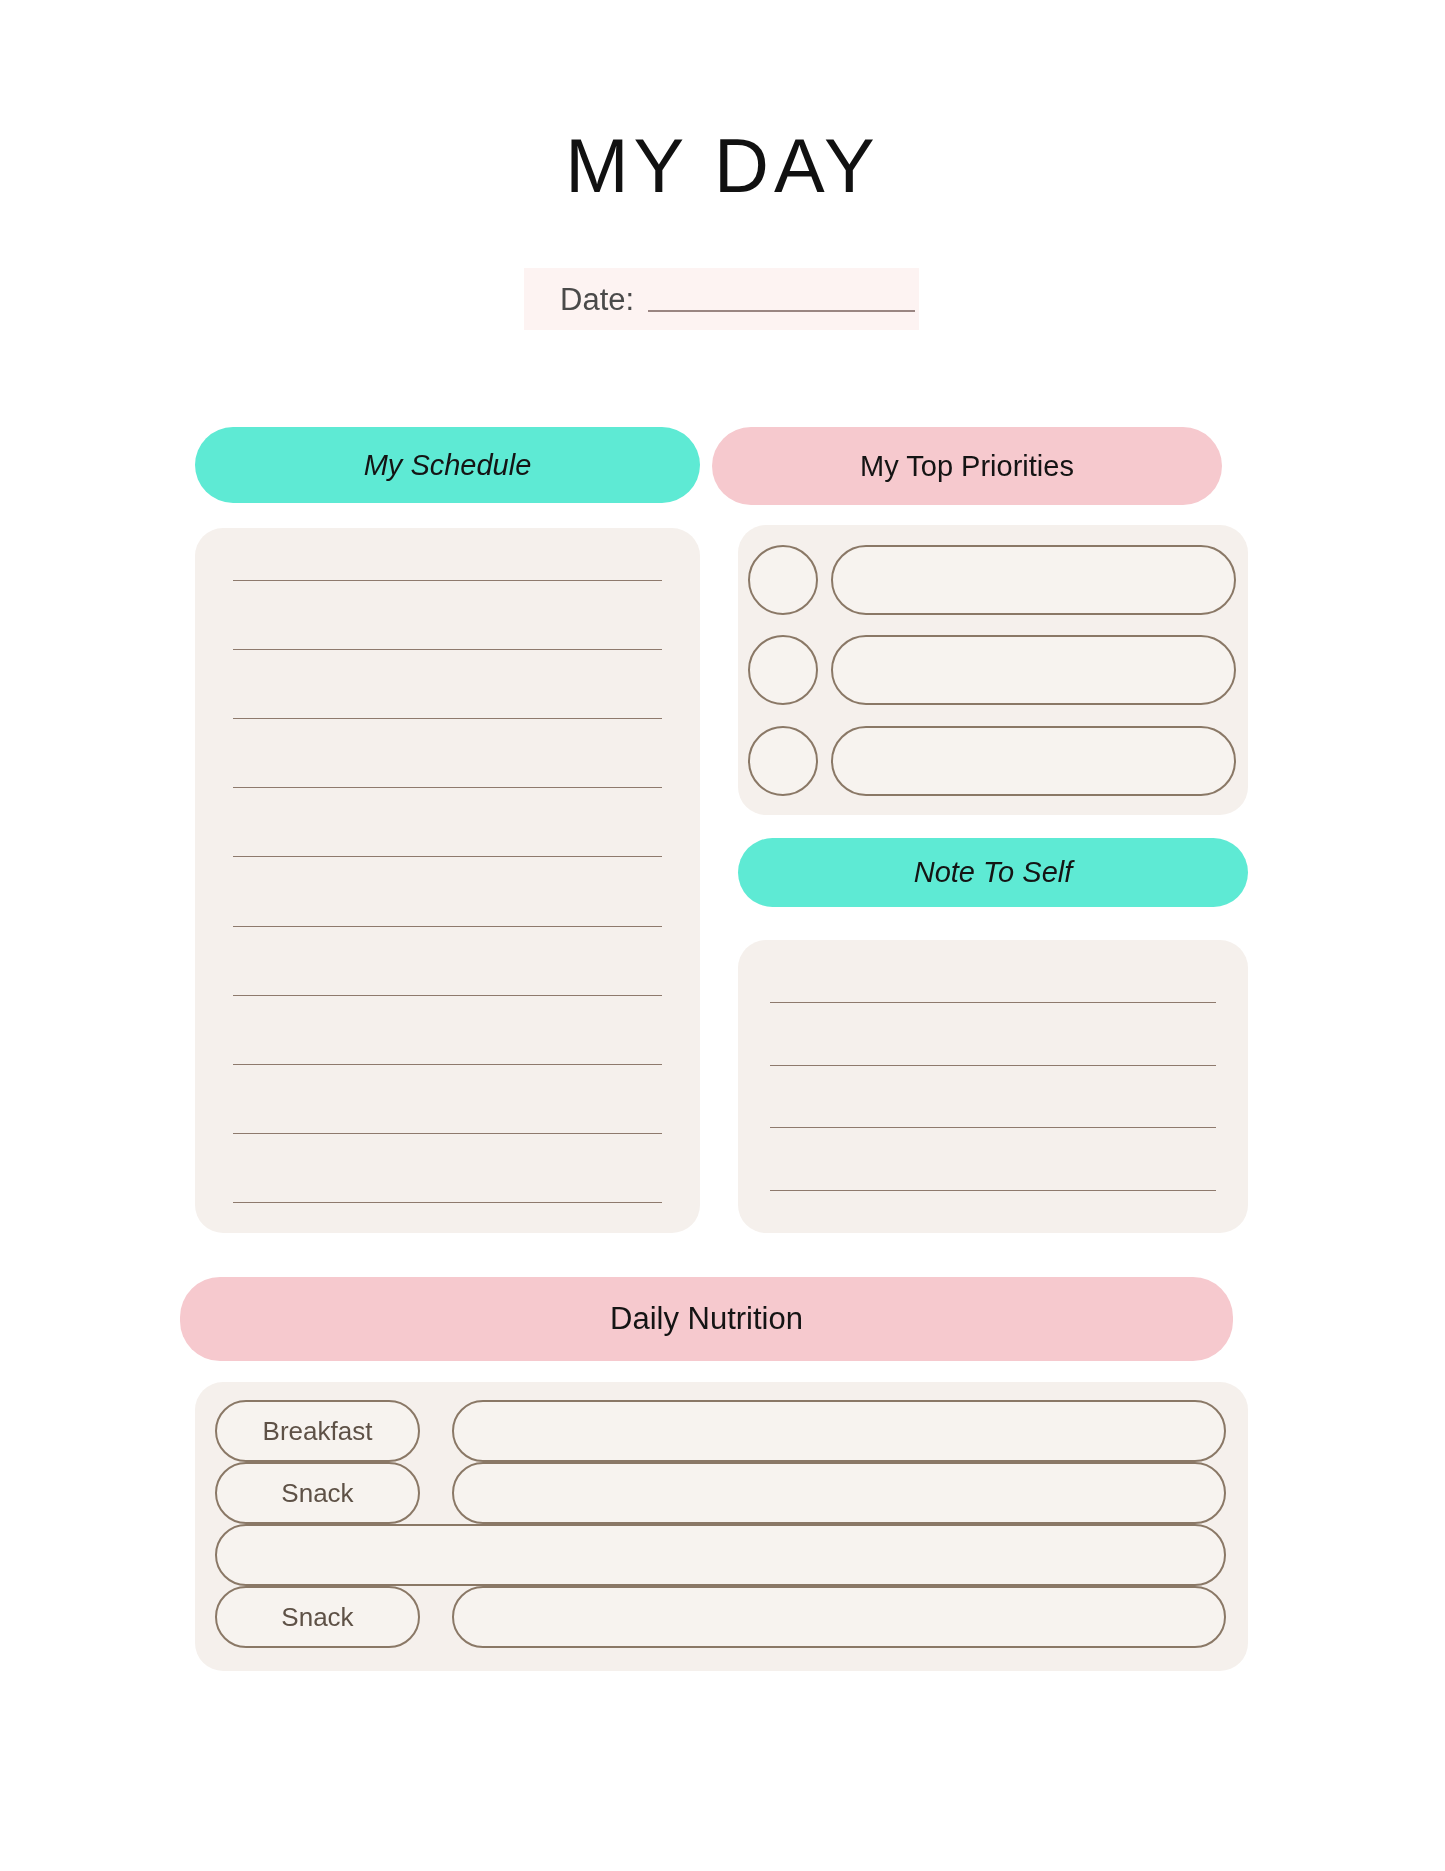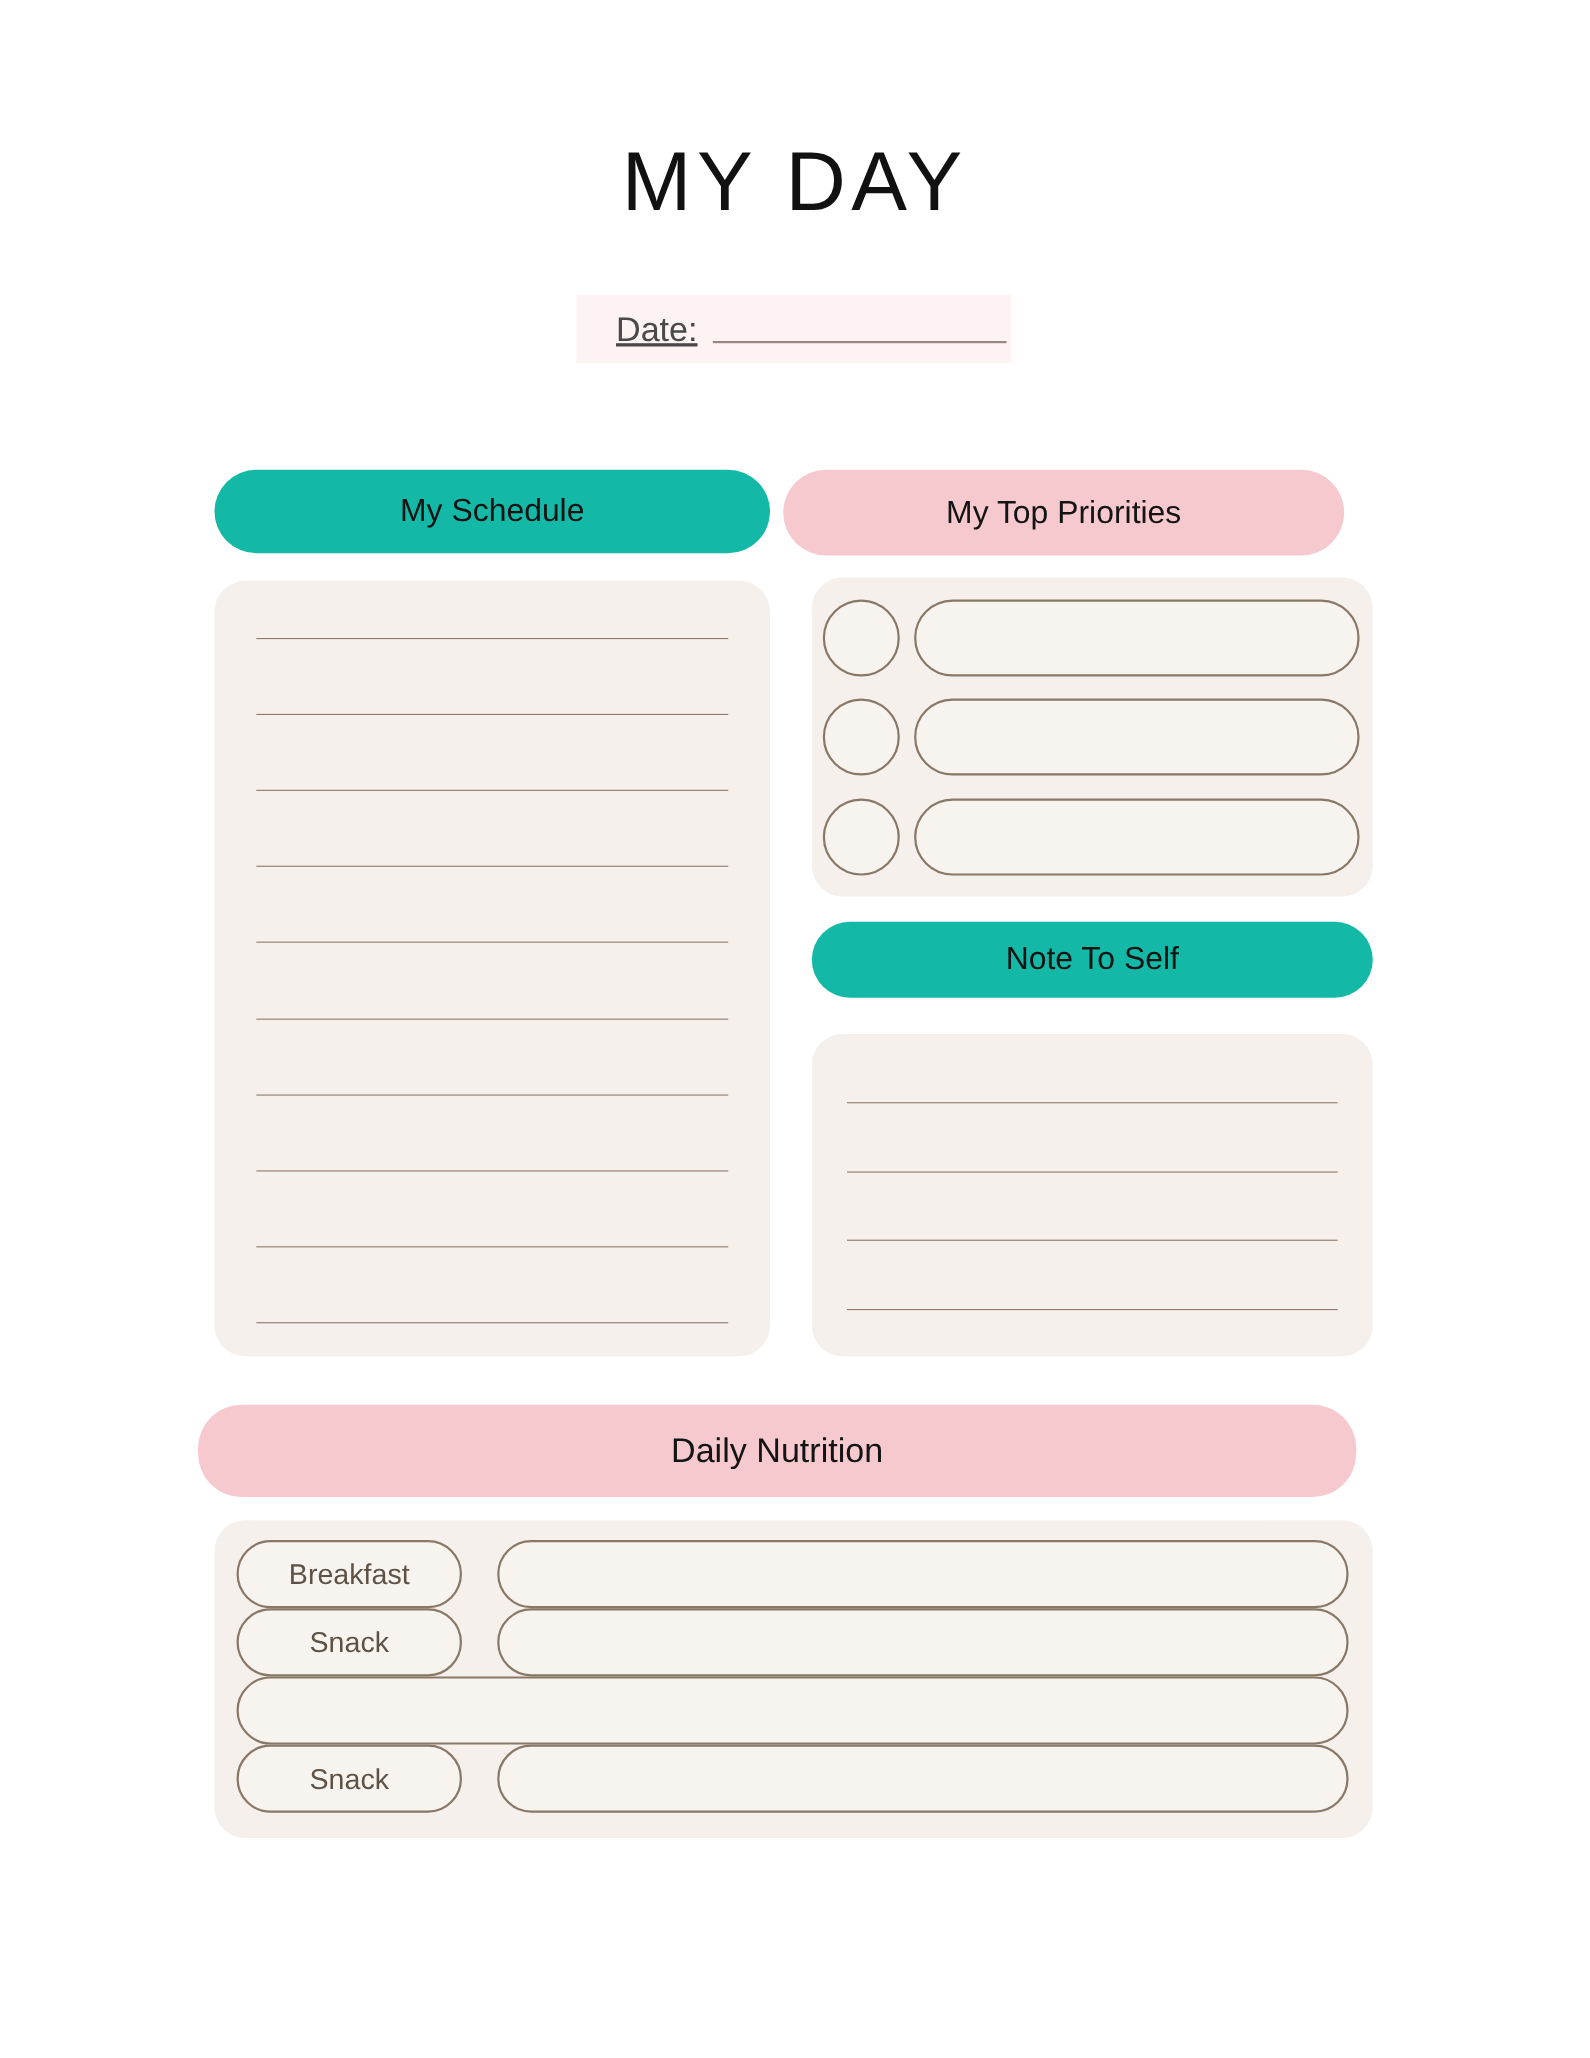--- a/index.html
+++ b/index.html
@@ -48,41 +48,40 @@
     display: flex;
     align-items: center;
     padding-left: 36px;
     box-sizing: border-box;
   }
   .date-label {
     font-size: 31px;
     color: #4a4a4a;
     line-height: 1;
     margin-right: 14px;
-    text-decoration: underline;
   }
   .date-line {
     flex: 1;
     height: 0;
     border-bottom: 2px solid #9a8582;
     margin-right: 4px;
     margin-top: 24px;
   }
 
   
   .hdr {
     border-radius: 40px;
     display: flex;
     align-items: center;
     justify-content: center;
     font-size: 29px;
     color: #141414;
     box-sizing: border-box;
   }
-  .hdr-peach { background: #14b8a6; }
+  .hdr-peach { background: #5eead4; font-style: italic; }
   .hdr-pink  { background: #f6c9ce; }
 
   
   .panel {
     background: #f5f0ec;
     border-radius: 28px;
     box-sizing: border-box;
   }
 
   

